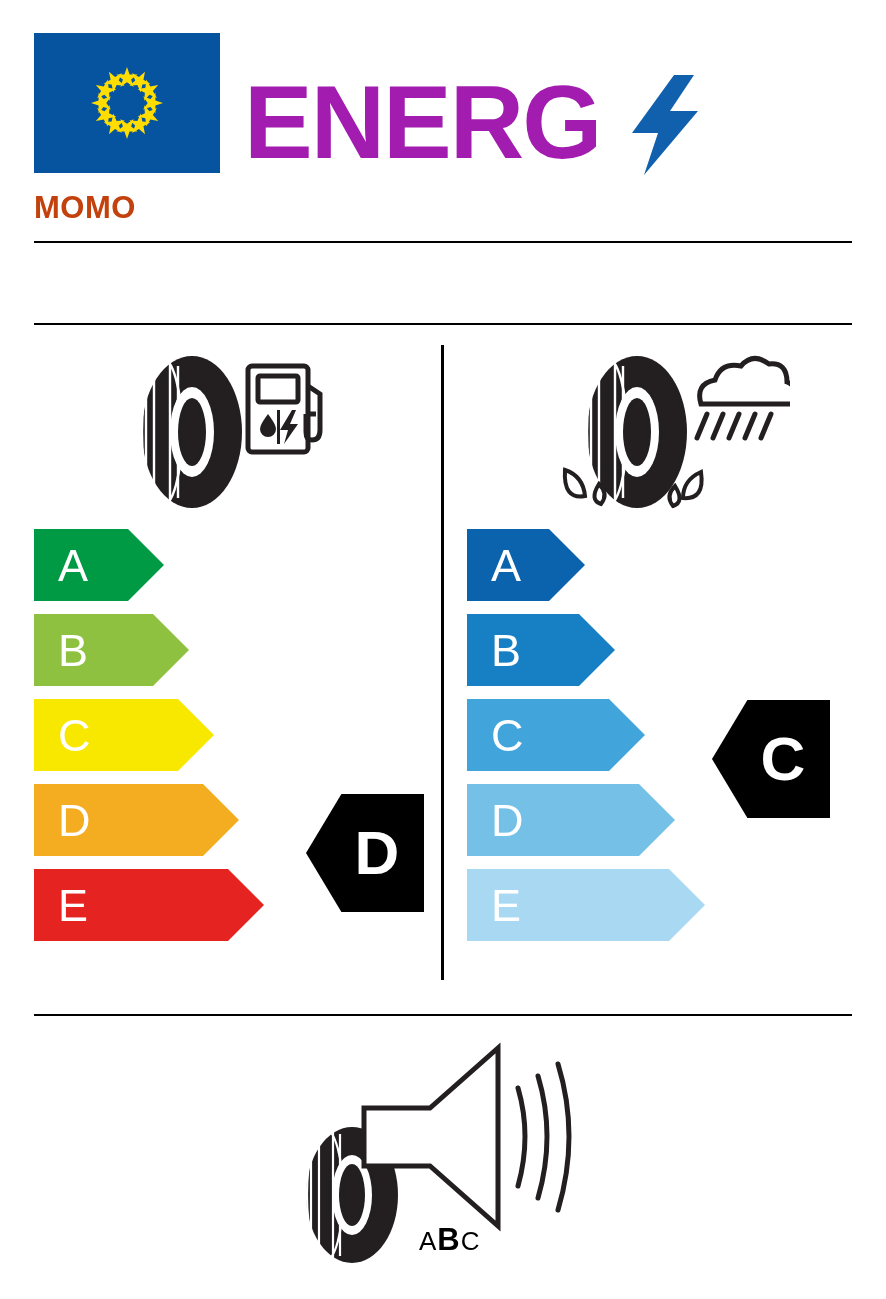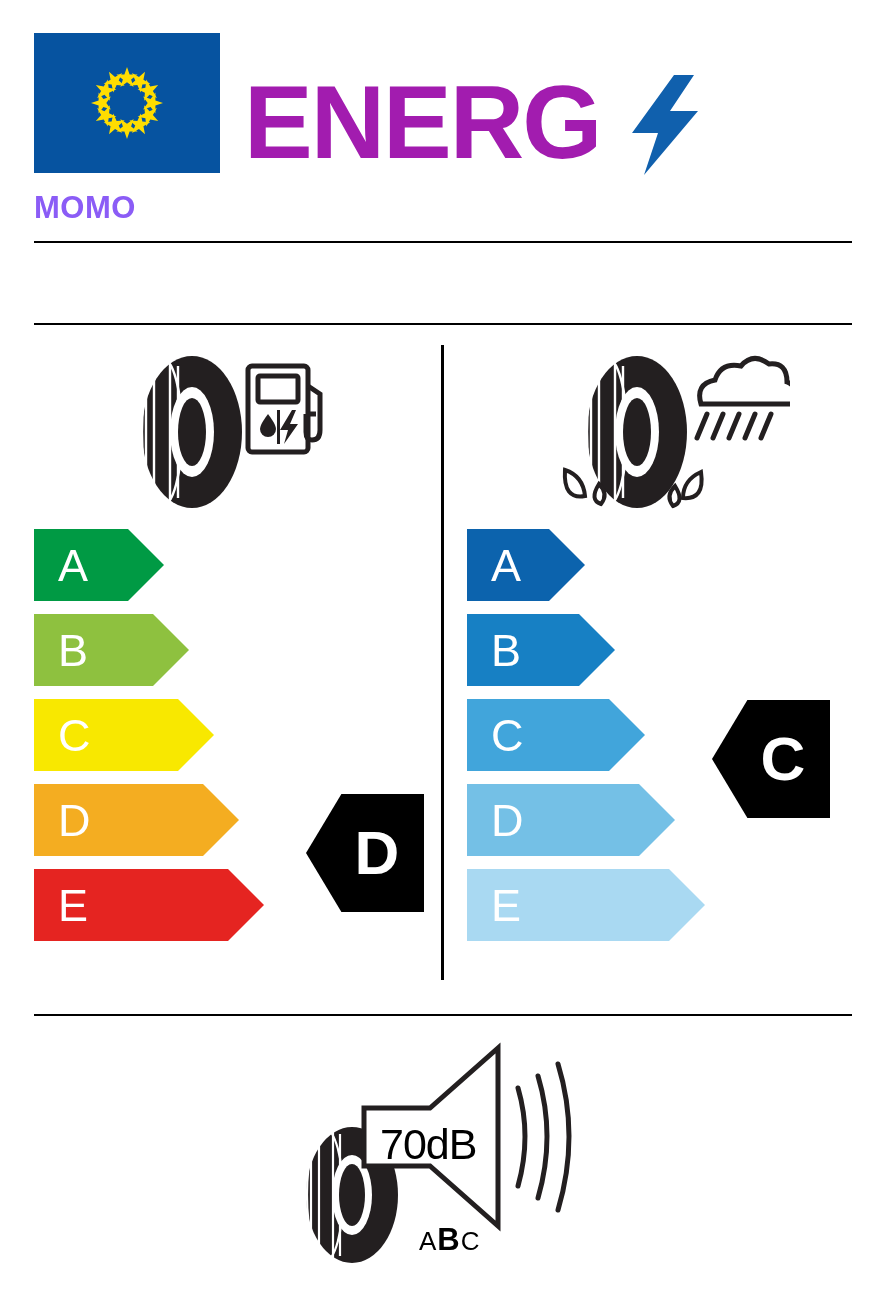--- a/index.html
+++ b/index.html
@@ -41,21 +41,21 @@
     left: 598px; top: 42px;
     width: 70px; height: 100px;
   }
 
   
   .brand {
     position: absolute;
     left: 34px; top: 190px;
     font-size: 31px;
     font-weight: bold;
-    color: #8b5cf6;
+    color: #c2410c;
     letter-spacing: 0.5px;
   }
   .rule {
     position: absolute;
     left: 34px;
     width: 818px;
     height: 2px;
     background: #000;
   }
   .rule-1 { top: 241px; }
@@ -328,18 +328,17 @@
     </g>
     <g fill="none" stroke="#231f20" stroke-width="5" stroke-linejoin="miter">
       <polygon points="84,68 150,68 218,8 218,186 150,126 84,126" fill="#ffffff"></polygon>
     </g>
     <g fill="none" stroke="#231f20" stroke-width="5" stroke-linecap="round">
       <path d="M238 48 q14 48 0 98"></path>
       <path d="M258 36 q18 60 0 122"></path>
       <path d="M278 24 q22 72 0 146"></path>
     </g>
   </svg>
-  <div class="noise-db">70dB</div>
 </div>
 
 <div class="noise-classes" style="left:419px;">
   <span>A</span><span class="sel">B</span><span>C</span>
 </div>
 
 </body></html>

